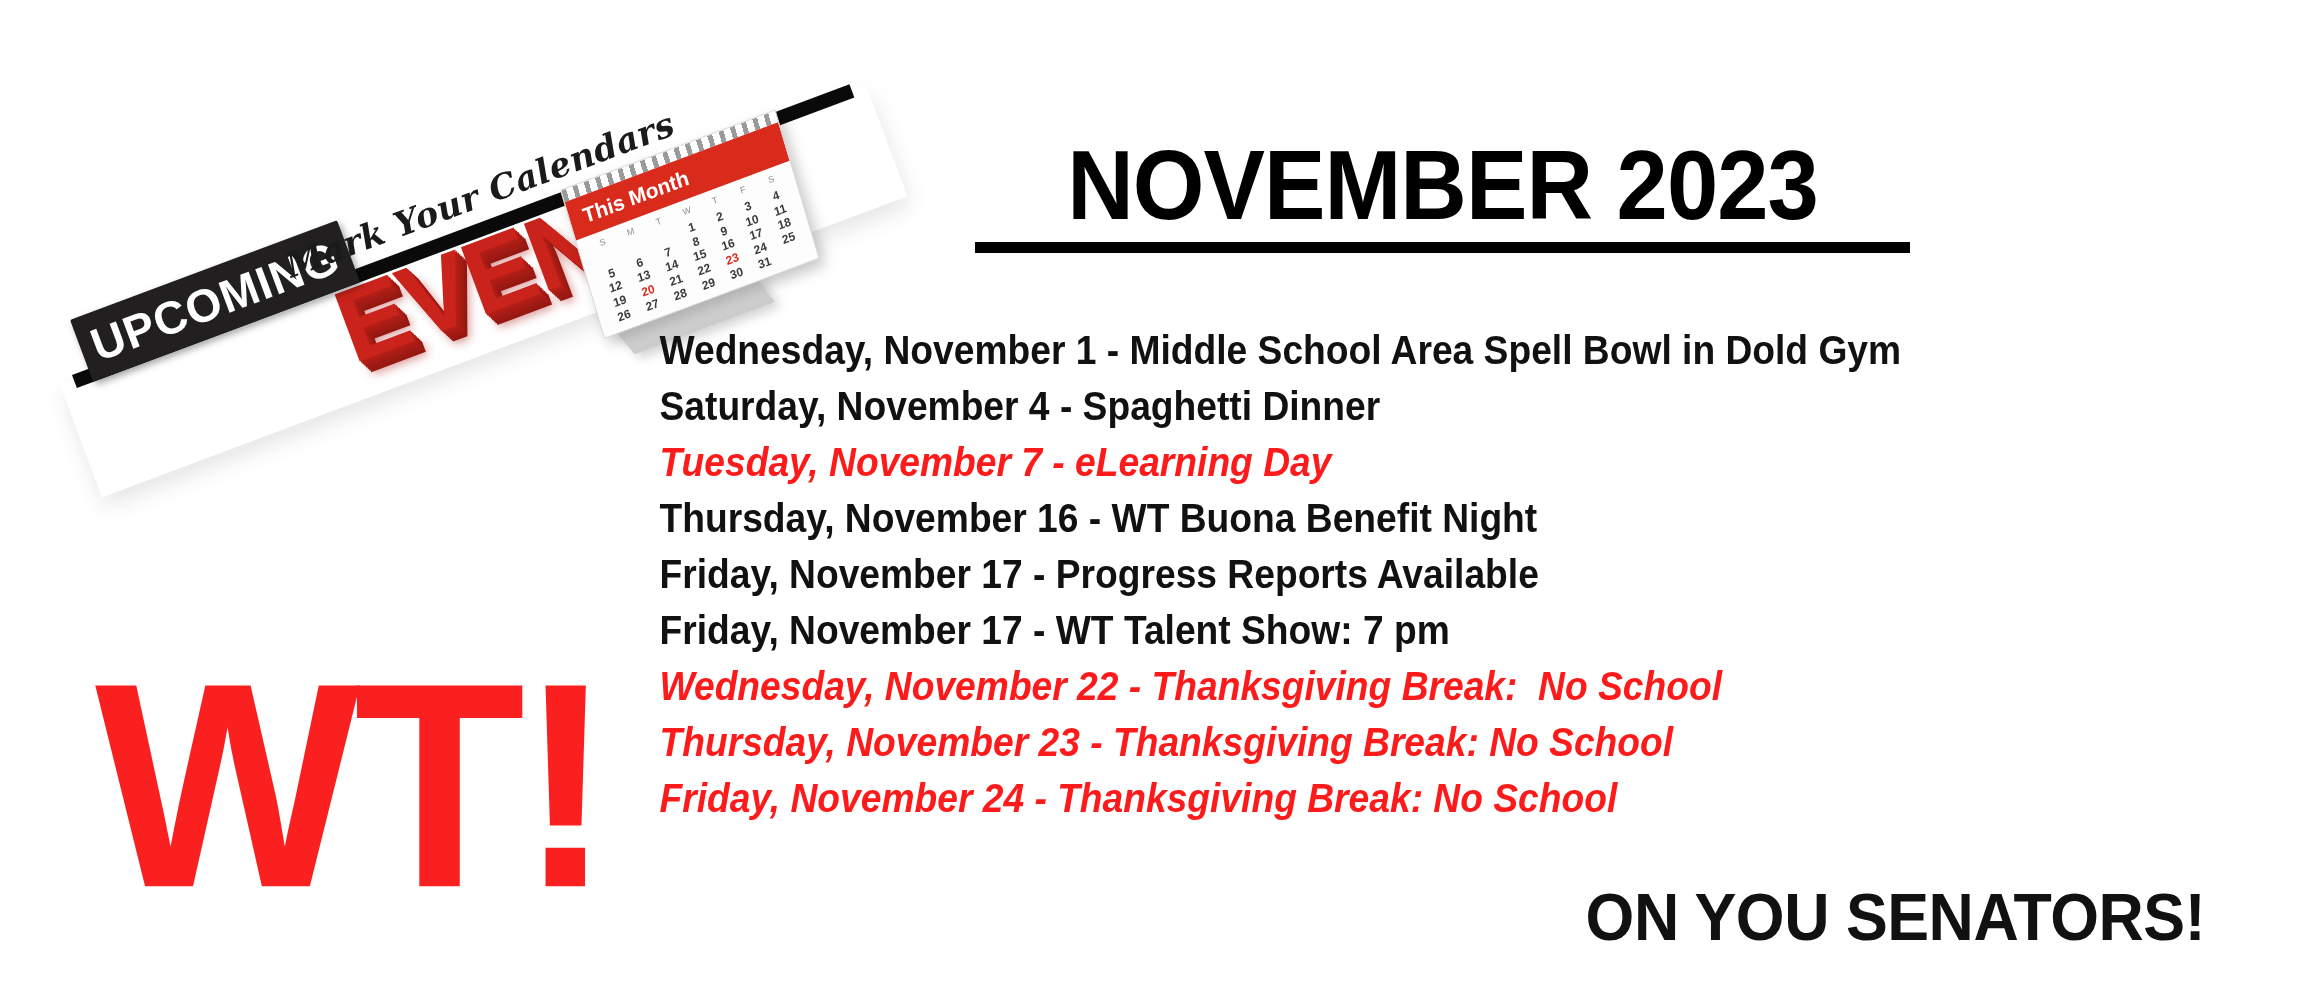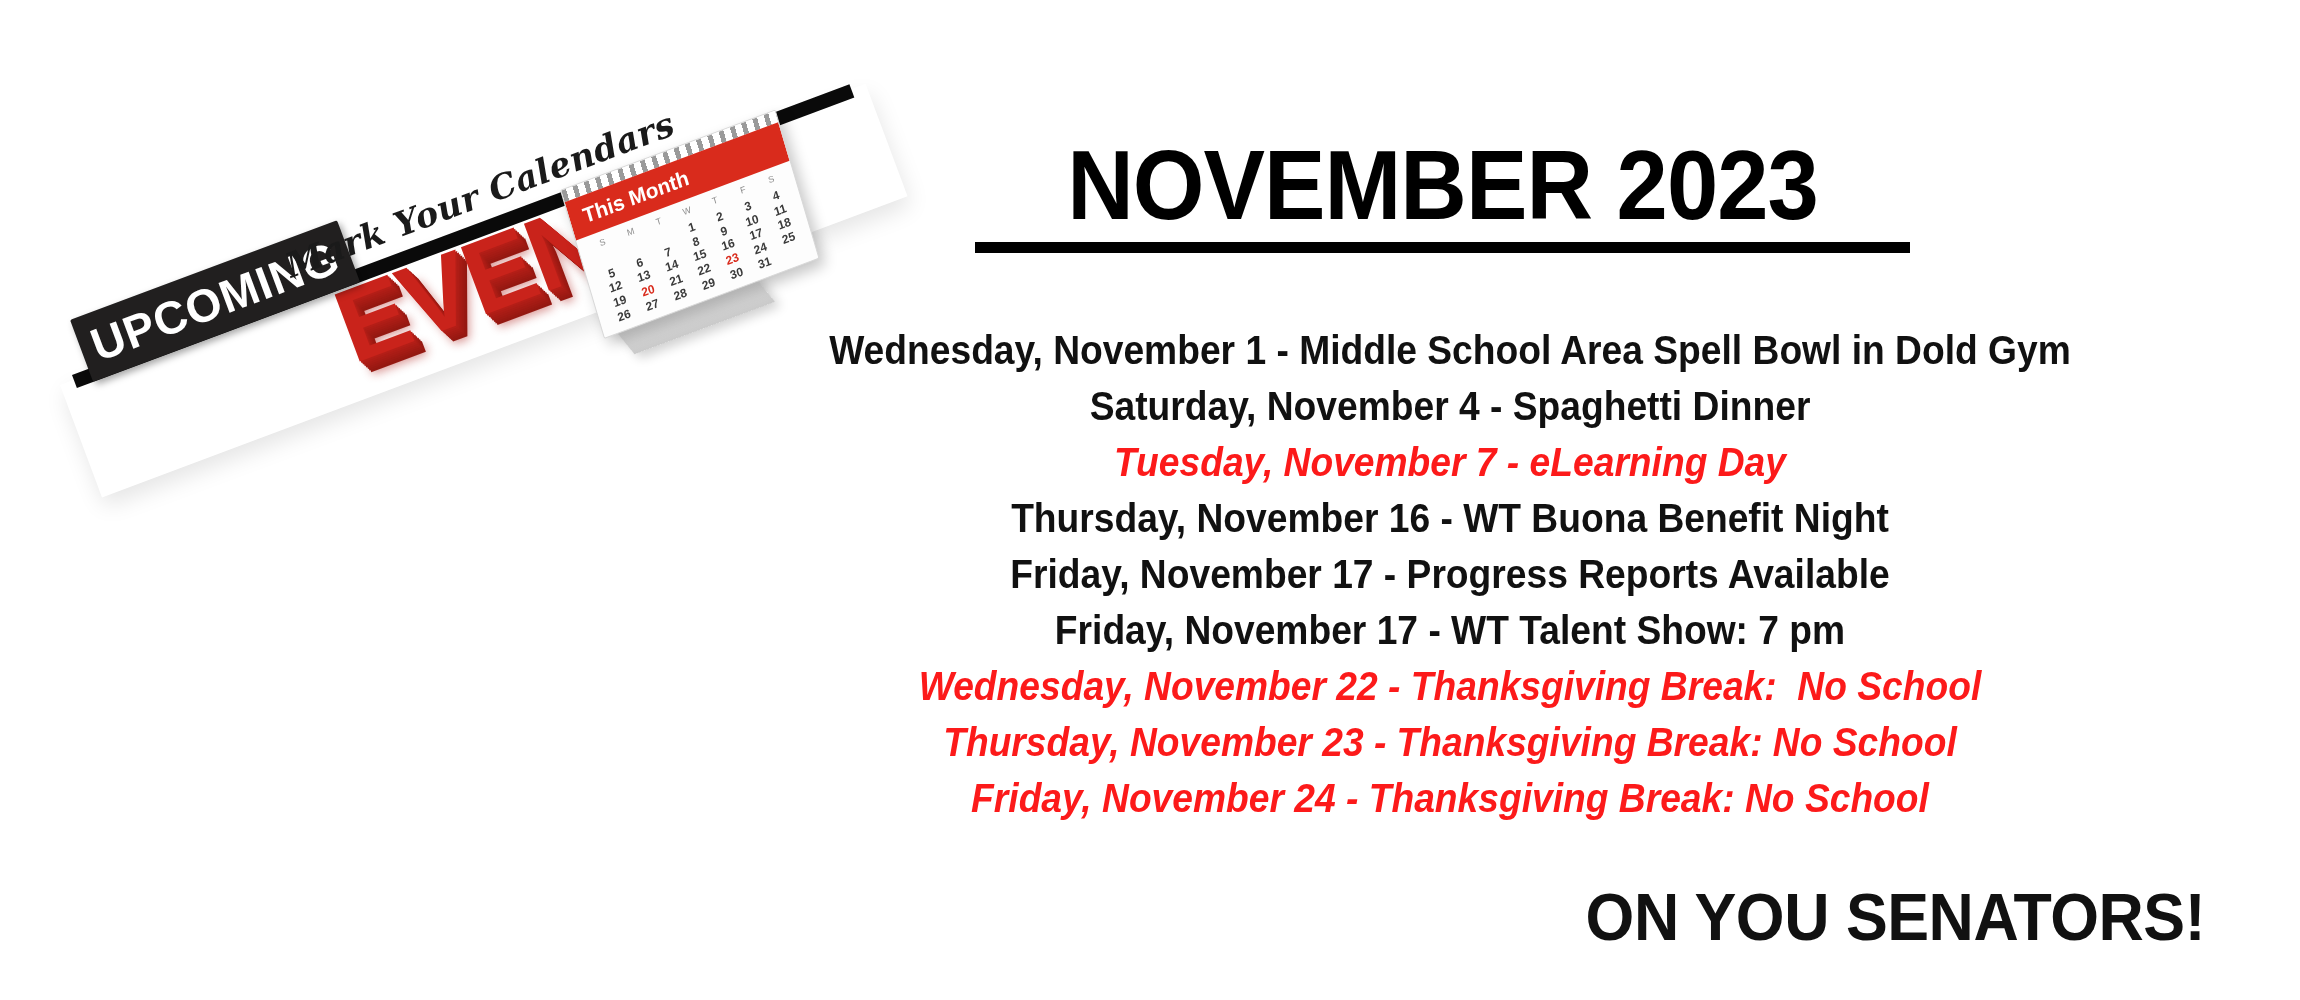--- a/index.html
+++ b/index.html
@@ -201,21 +201,20 @@
     height: 11px;
     background: #000000;
   }
 
   
   #events-list {
     position: absolute;
     left: 600px;
     top: 322px;
     width: 1700px;
-    text-align: center;
   }
   .event-line {
     font-family: "Liberation Sans", sans-serif;
     font-weight: bold;
     font-size: 40px;
     line-height: 56px;
     color: #111111;
     white-space: pre;
     transform: scaleX(0.93);
     transform-origin: center;
@@ -341,16 +340,19 @@
       <div class="event-line">Saturday, November 4 - Spaghetti Dinner</div>
       <div class="event-line highlight">Tuesday, November 7 - eLearning Day</div>
       <div class="event-line">Thursday, November 16 - WT Buona Benefit Night</div>
       <div class="event-line">Friday, November 17 - Progress Reports Available</div>
       <div class="event-line">Friday, November 17 - WT Talent Show: 7 pm</div>
       <div class="event-line highlight">Wednesday, November 22 - Thanksgiving Break:  No School</div>
       <div class="event-line highlight">Thursday, November 23 - Thanksgiving Break: No School</div>
       <div class="event-line highlight">Friday, November 24 - Thanksgiving Break: No School</div>
     </div>
 
+  <div id="wt-logo">
+    <div id="wt-text">WT!</div>
+  </div>
 
   <div id="tagline">ON YOU SENATORS!</div>
 
 </div>
 
 </body></html>

